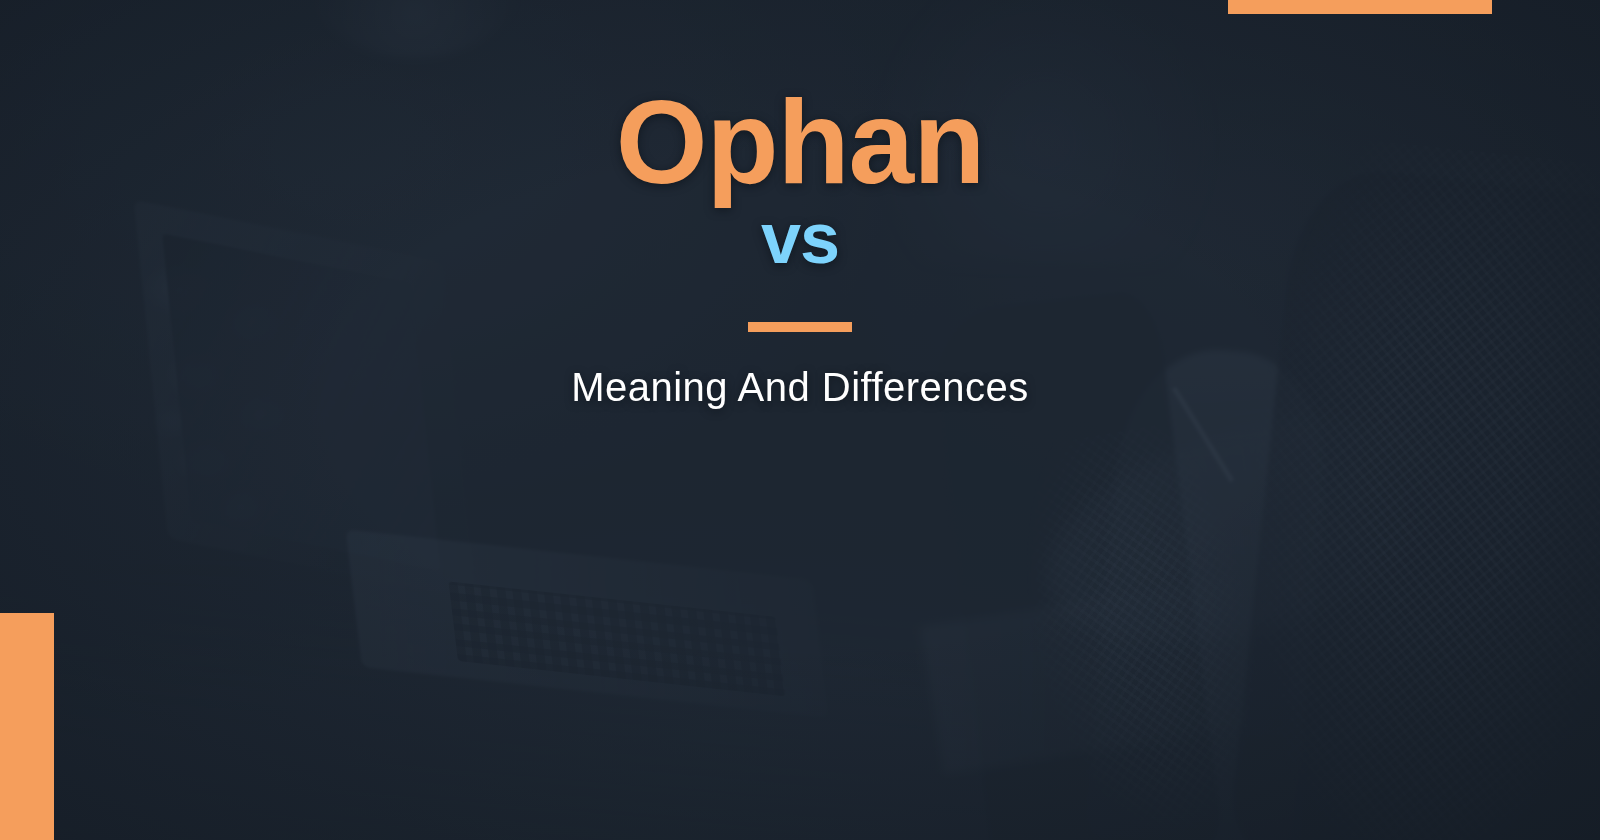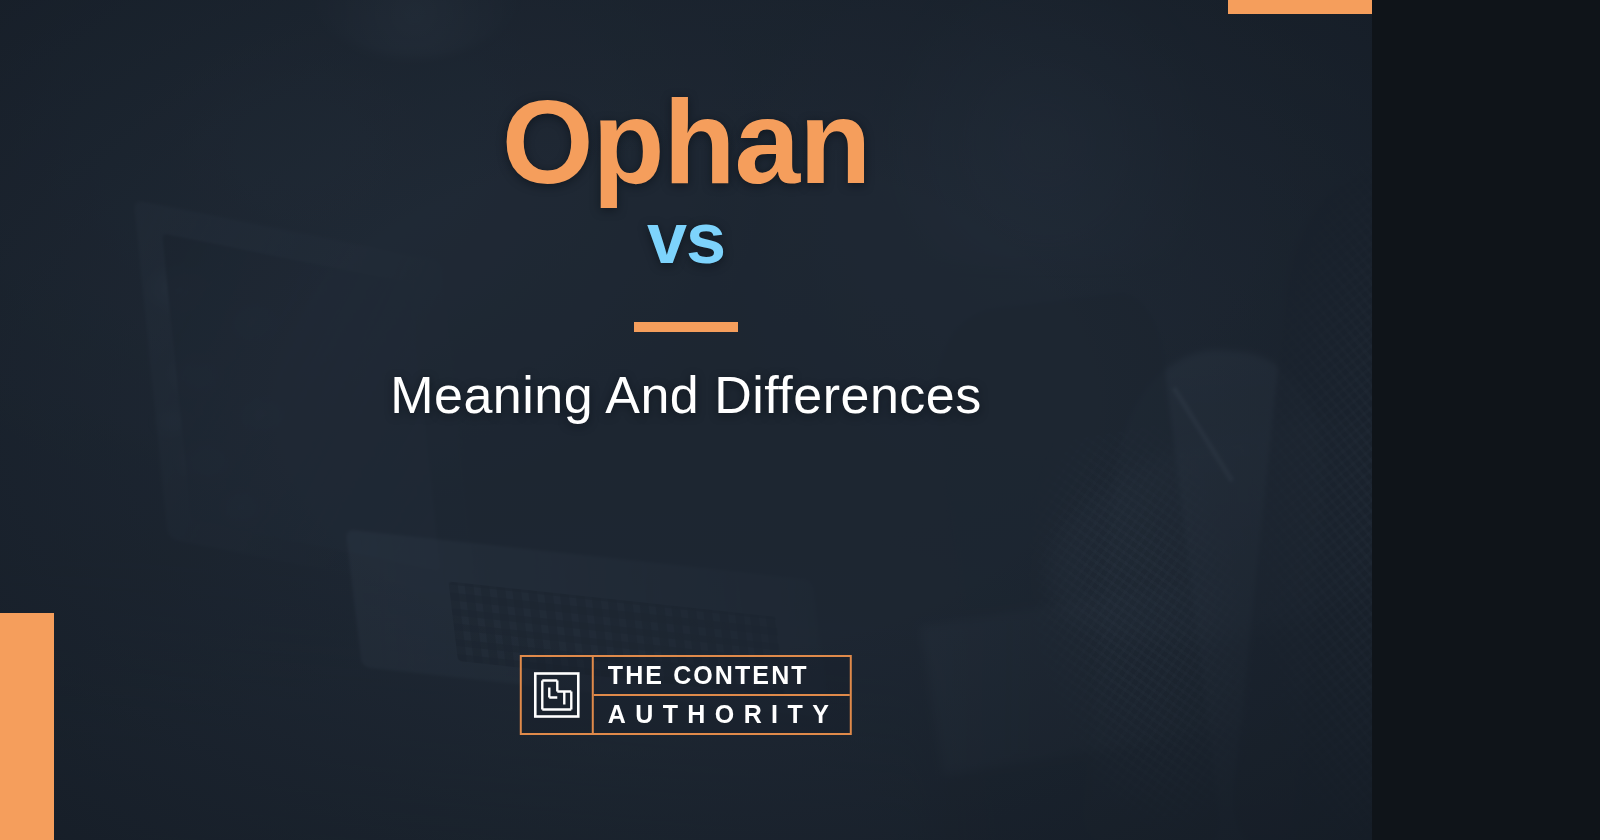--- a/index.html
+++ b/index.html
@@ -2,21 +2,21 @@
 <html><head>
 <meta charset="utf-8">
 <style>
   html, body {
     margin: 0;
     padding: 0;
     background: #0f1419;
   }
   .stage {
     position: relative;
-    width: 1372px;
+    width: 1600px;
     height: 840px;
     overflow: hidden;
     background: #1e2732;
     font-family: "Liberation Sans", sans-serif;
   }
 
   
   .photo {
     position: absolute;
     inset: 0;
@@ -243,21 +243,21 @@
   .divider {
     width: 104px;
     height: 10px;
     background: #f59e5c;
     margin-top: 44px;
   }
   .subtitle {
     margin: 0;
     margin-top: 33px;
     color: #ffffff;
-    font-size: 52px;
+    font-size: 40px;
     font-weight: 400;
     letter-spacing: 0.5px;
     text-shadow: 0 2px 9px rgba(8,12,18,0.55);
   }
 
   
   .logo {
     position: absolute;
     left: 50%;
     transform: translateX(-50%);
@@ -328,34 +328,14 @@
 
   <div class="content">
     <h1 class="headline">
       <span class="word-a">Ophan</span>
       <span class="word-vs">vs</span>
     </h1>
     <div class="divider"></div>
     <p class="subtitle">Meaning And Differences</p>
   </div>
 
-  <div class="logo">
-    <div class="logo-mark">
-      <svg width="48" height="48" viewBox="0 0 48 48" aria-hidden="true">
-        <rect x="2.5" y="2.5" width="43" height="43" fill="none" stroke="#ffffff" stroke-width="2.6"></rect>
-        <path d="M9.5 9.5 V38.5" fill="none" stroke="#ffffff" stroke-width="2.4"></path>
-        <path d="M9.5 9.5 H24.5" fill="none" stroke="#ffffff" stroke-width="2.4"></path>
-        <path d="M24.5 9.5 V20.5" fill="none" stroke="#ffffff" stroke-width="2.4"></path>
-        <path d="M24.5 20.5 H38.5" fill="none" stroke="#ffffff" stroke-width="2.4"></path>
-        <path d="M31.5 20.5 V33.5" fill="none" stroke="#ffffff" stroke-width="2.4"></path>
-        <path d="M16.5 16.5 V26.5" fill="none" stroke="#ffffff" stroke-width="2.4"></path>
-        <path d="M16.5 26.5 H24.5" fill="none" stroke="#ffffff" stroke-width="2.4"></path>
-        <path d="M9.5 38.5 H38.5" fill="none" stroke="#ffffff" stroke-width="2.4"></path>
-        <path d="M38.5 38.5 V20.5" fill="none" stroke="#ffffff" stroke-width="2.4"></path>
-      </svg>
-    </div>
-    <div class="logo-words">
-      <div class="logo-line-1">THE CONTENT</div>
-      <div class="logo-line-2">AUTHORITY</div>
-    </div>
-  </div>
 
 </div>
 
 </body></html>

